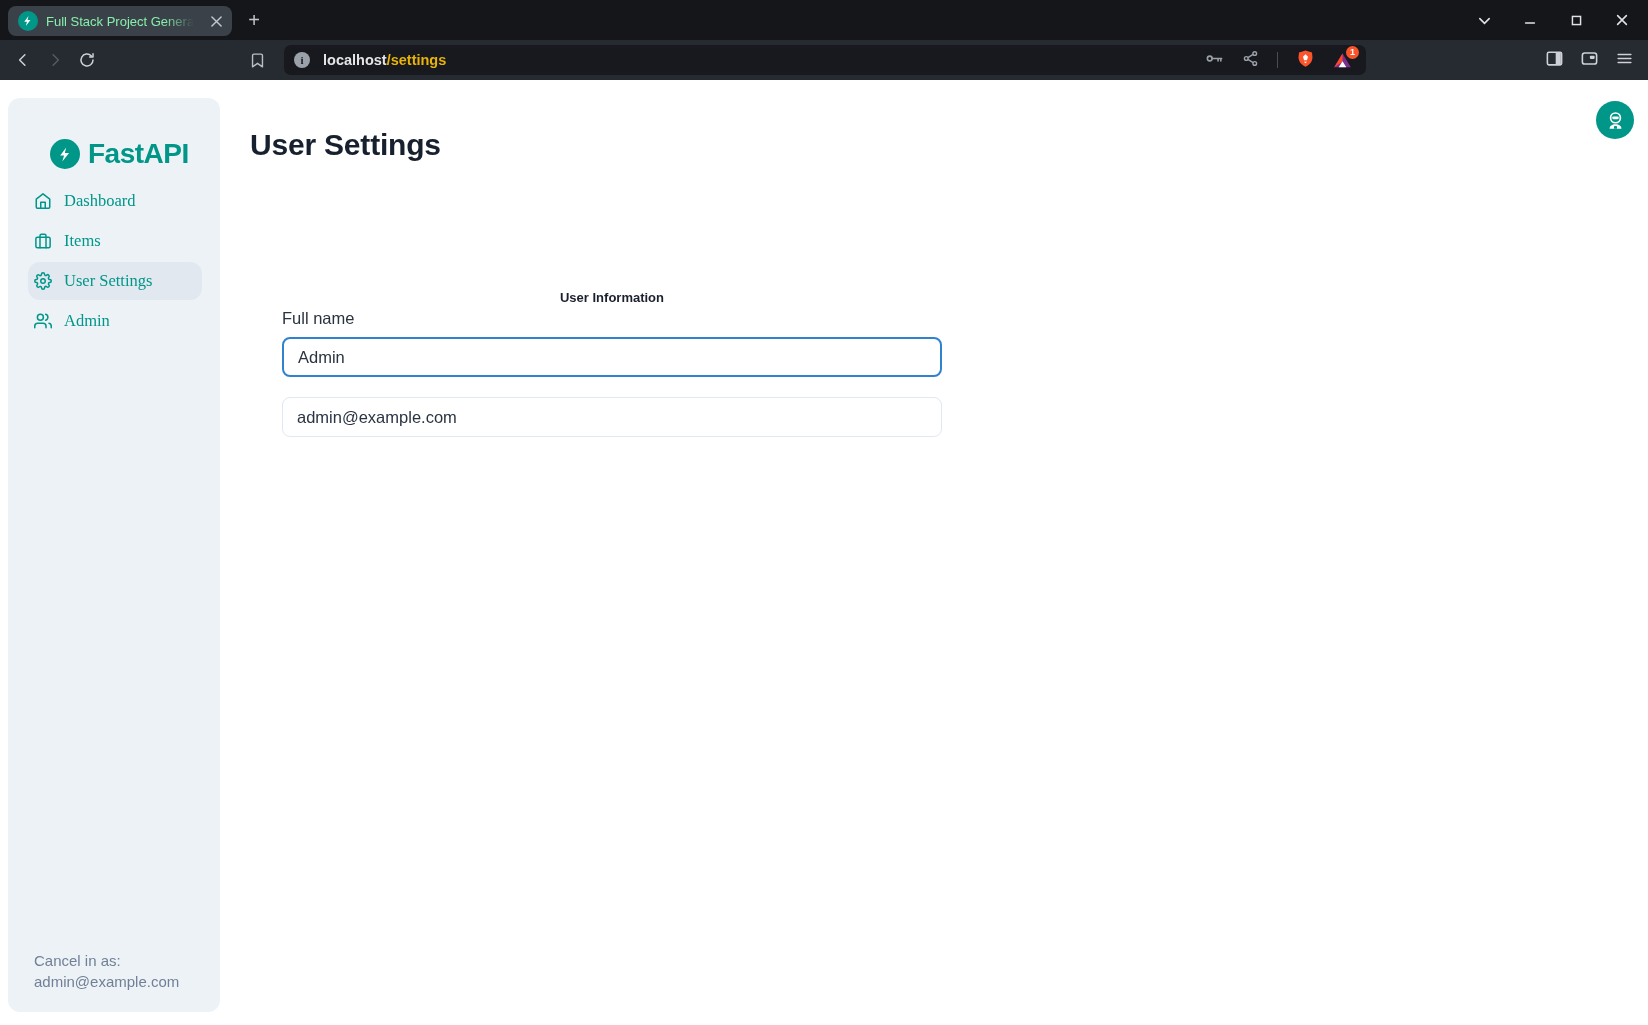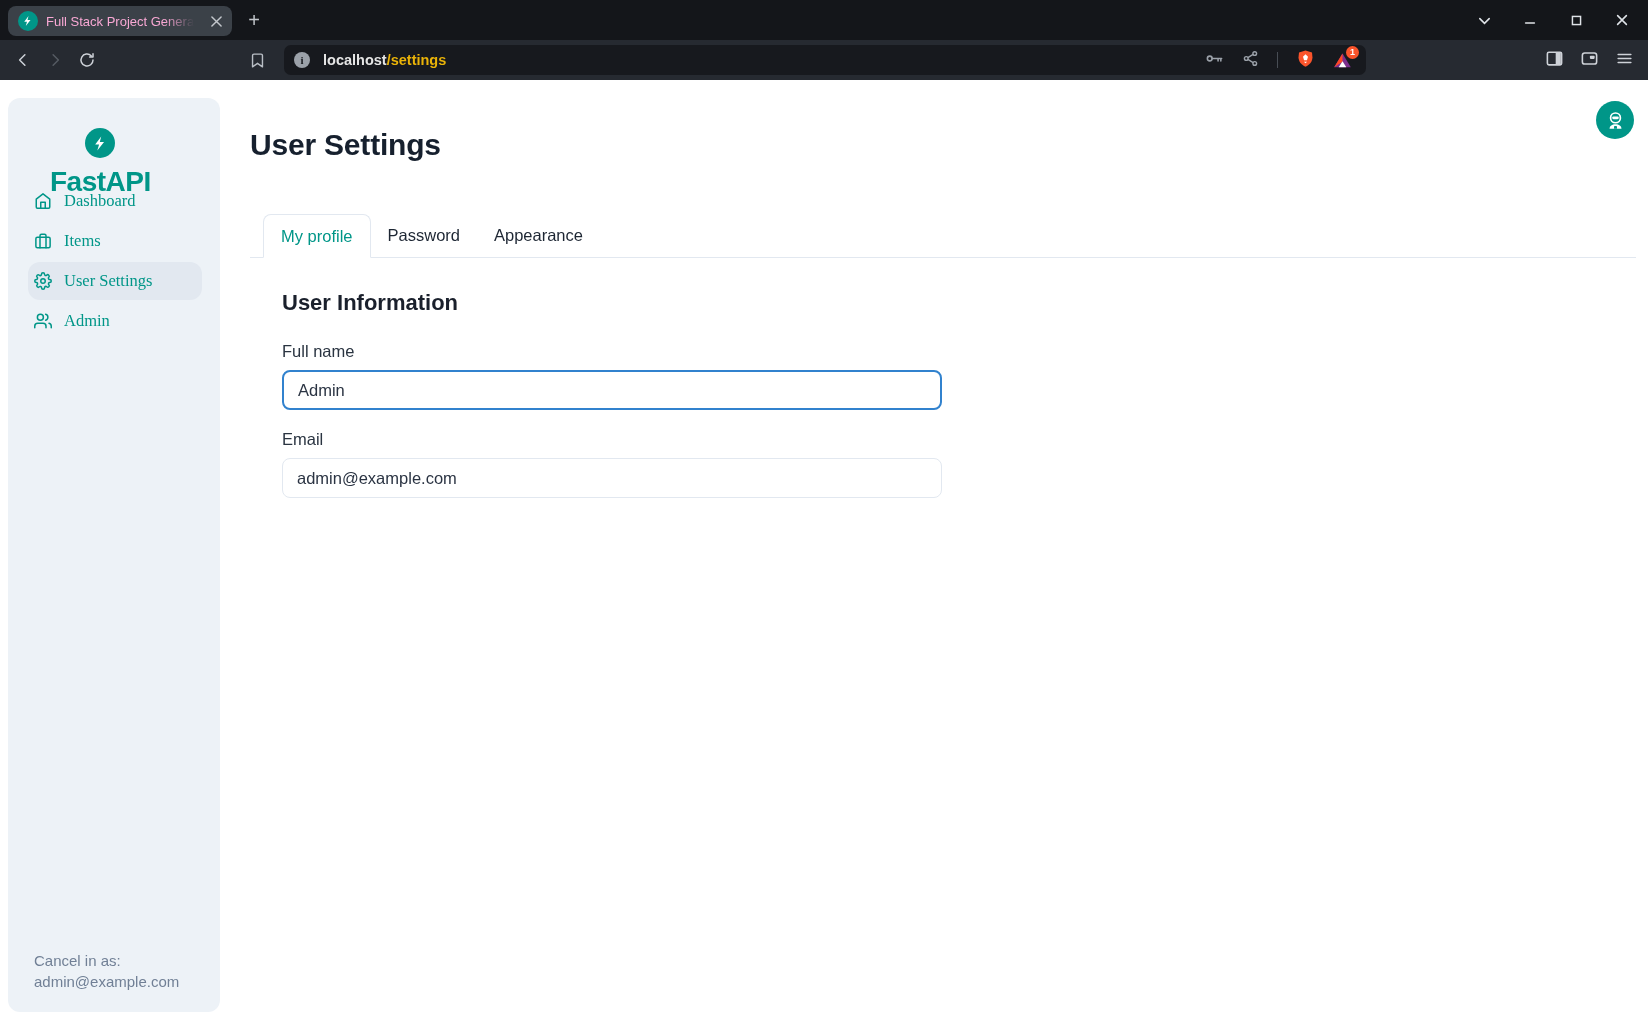--- a/index.html
+++ b/index.html
@@ -6,21 +6,21 @@
   *{box-sizing:border-box;}
   .browser{position:relative;width:1648px;height:1025px;overflow:hidden;
     font-family:"Liberation Sans",sans-serif;background:#fff;}
 
   
   .tabbar{position:absolute;left:0;top:0;width:1648px;height:40px;background:#14161a;}
   .btab{position:absolute;left:8px;top:6px;width:224px;height:30px;background:#3b4148;
     border-radius:8px;display:flex;align-items:center;padding:0 8px 0 10px;}
   .favicon{width:20px;height:20px;border-radius:50%;background:var(--accent,#009688);
     display:flex;align-items:center;justify-content:center;flex:0 0 auto;}
-  .btab-title{margin-left:8px;font-size:13px;color:#f9a8d4;white-space:nowrap;overflow:hidden;
+  .btab-title{margin-left:8px;font-size:13px;color:#86efac;white-space:nowrap;overflow:hidden;
     width:148px;-webkit-mask-image:linear-gradient(90deg,#000 80%,transparent);
     mask-image:linear-gradient(90deg,#000 80%,transparent);}
   .tab-close{margin-left:auto;color:#c3c7cc;font-size:14px;line-height:14px;width:16px;height:16px;
     display:flex;align-items:center;justify-content:center;}
   .newtab{position:absolute;left:242px;top:8px;width:24px;height:24px;color:#c3c7cc;font-size:20px;
     display:flex;align-items:center;justify-content:center;}
   .wincontrols{position:absolute;right:0;top:0;height:40px;display:flex;align-items:center;gap:30px;
     padding-right:18px;color:#dfe3e8;}
   .wicon{display:flex;align-items:center;justify-content:center;width:16px;height:16px;}
 
@@ -42,21 +42,21 @@
     background:#fb542b;color:#fff;font-size:9px;font-weight:700;display:flex;align-items:center;
     justify-content:center;padding:0 3px;}
   .toolbar-right{position:absolute;right:0;top:0;height:40px;display:flex;align-items:center;
     gap:16px;padding-right:14px;}
 
   
   .page{position:absolute;left:0;top:80px;width:1648px;height:945px;background:#fff;}
 
   .sidebar{position:absolute;left:8px;top:18px;width:212px;height:914px;border-radius:12px;
     background:var(--sidebar-bg,#EDF2F7);}
-  .logo{position:absolute;left:42px;top:30px;display:flex;align-items:center;gap:8px;flex-direction:column;}
+  .logo{position:absolute;left:42px;top:40px;display:flex;align-items:center;gap:8px;}
   .logo-circle{width:30px;height:30px;border-radius:50%;background:var(--accent,#009688);
     display:flex;align-items:center;justify-content:center;}
   .logo-text{font-size:28px;font-weight:700;color:var(--accent,#009688);letter-spacing:-0.5px;}
   .nav{position:absolute;left:0;top:84px;width:100%;}
   .nav-item{display:flex;align-items:center;height:38px;margin:0 18px 2px 20px;border-radius:12px;
     padding-left:6px;gap:12px;color:var(--accent,#009688);font-size:16.5px;cursor:pointer;font-family:Liberation Serif, serif;}
   .nav-item.active{background:var(--sidebar-active-bg,#E2E8F0);}
   .nav-item .nicon{width:18px;height:18px;display:flex;align-items:center;justify-content:center;flex:0 0 auto;}
   .side-footer{position:absolute;left:26px;bottom:20px;font-size:15px;line-height:21px;color:#718096;}
 
@@ -65,21 +65,21 @@
   .avatar-btn{position:absolute;left:1596px;top:21px;width:38px;height:38px;border-radius:50%;
     background:var(--accent,#009688);display:flex;align-items:center;justify-content:center;border:none;}
 
   .tabs{position:absolute;left:250px;top:134px;right:12px;height:44px;display:flex;
     align-items:stretch;border-bottom:1px solid #E2E8F0;padding-left:13px;}
   .ptab{display:flex;align-items:center;padding:0 17px;font-size:16.5px;color:#1d2633;cursor:pointer;}
   .ptab.active{background:#fff;border:1px solid #E2E8F0;border-bottom-color:#fff;
     border-radius:8px 8px 0 0;margin-bottom:-1px;color:var(--accent,#009688);}
 
   .panel{position:absolute;left:282px;top:210px;width:660px;}
-  .section-title{font-size:22px;font-weight:700;color:#1A202C;margin:0 0 26px 0;}
+  .section-title{font-size:13px;font-weight:700;color:#1A202C;margin:0 0 4px 0;text-align:center;}
   .field-label{display:block;font-size:16.5px;color:#2a3441;margin:0 0 9px 0;}
   .tinput{display:block;width:100%;height:40px;border-radius:8px;font-size:16.5px;padding:0 14px;
     color:#2b3443;background:#fff;outline:none;font-family:"Liberation Sans",sans-serif;}
   .tinput.focused{border:2px solid var(--focus,#3182CE);}
   .tinput.normal{border:1px solid #E2E8F0;}
   .mb20{margin-bottom:20px;} .mb18{margin-bottom:18px;}
   .btn-row{display:flex;gap:13px;}
   .btn{height:38px;padding:0 17px;border-radius:7px;border:none;font-size:16px;font-weight:700;
     font-family:"Liberation Sans",sans-serif;cursor:pointer;display:flex;align-items:center;}
   .btn-primary{background:var(--accent,#009688);color:#fff;}
@@ -273,31 +273,25 @@
         <svg width="21" height="21" viewBox="0 0 24 24">
             <circle cx="12" cy="9" r="5.6" fill="none" stroke="#fff" stroke-width="1.9"></circle>
             <rect x="8.2" y="7.4" width="7.6" height="3.1" rx="1.55" fill="#fff"></rect>
             <path d="M5.2 21.5c0-3.1 3-5.1 6.8-5.1s6.8 2 6.8 5.1z" fill="#fff"></path>
             <rect x="10.3" y="18.4" width="3.4" height="3.1" rx="0.4" fill="#009688" stroke="#009688" stroke-width="0"></rect>
             <rect x="10.6" y="18.6" width="2.8" height="2.9" fill="#fff" opacity="0"></rect>
           </svg>
       </span>
     </button>
 
-    <div class="tabs">
-      <div class="ptab active">My profile</div>
-      <div class="ptab">Password</div>
-      <div class="ptab">Appearance</div>
-    </div>
 
     <div class="panel">
       <h2 class="section-title">User Information</h2>
 
       <label class="field-label">Full name</label>
       <input class="tinput focused mb20" type="text" value="Admin" style="">
 
-      <label class="field-label">Email</label>
       <input class="tinput normal mb18" type="text" value="admin@example.com" style="">
 
     </div>
 
   </div>
 </div>
 
 </body></html>

